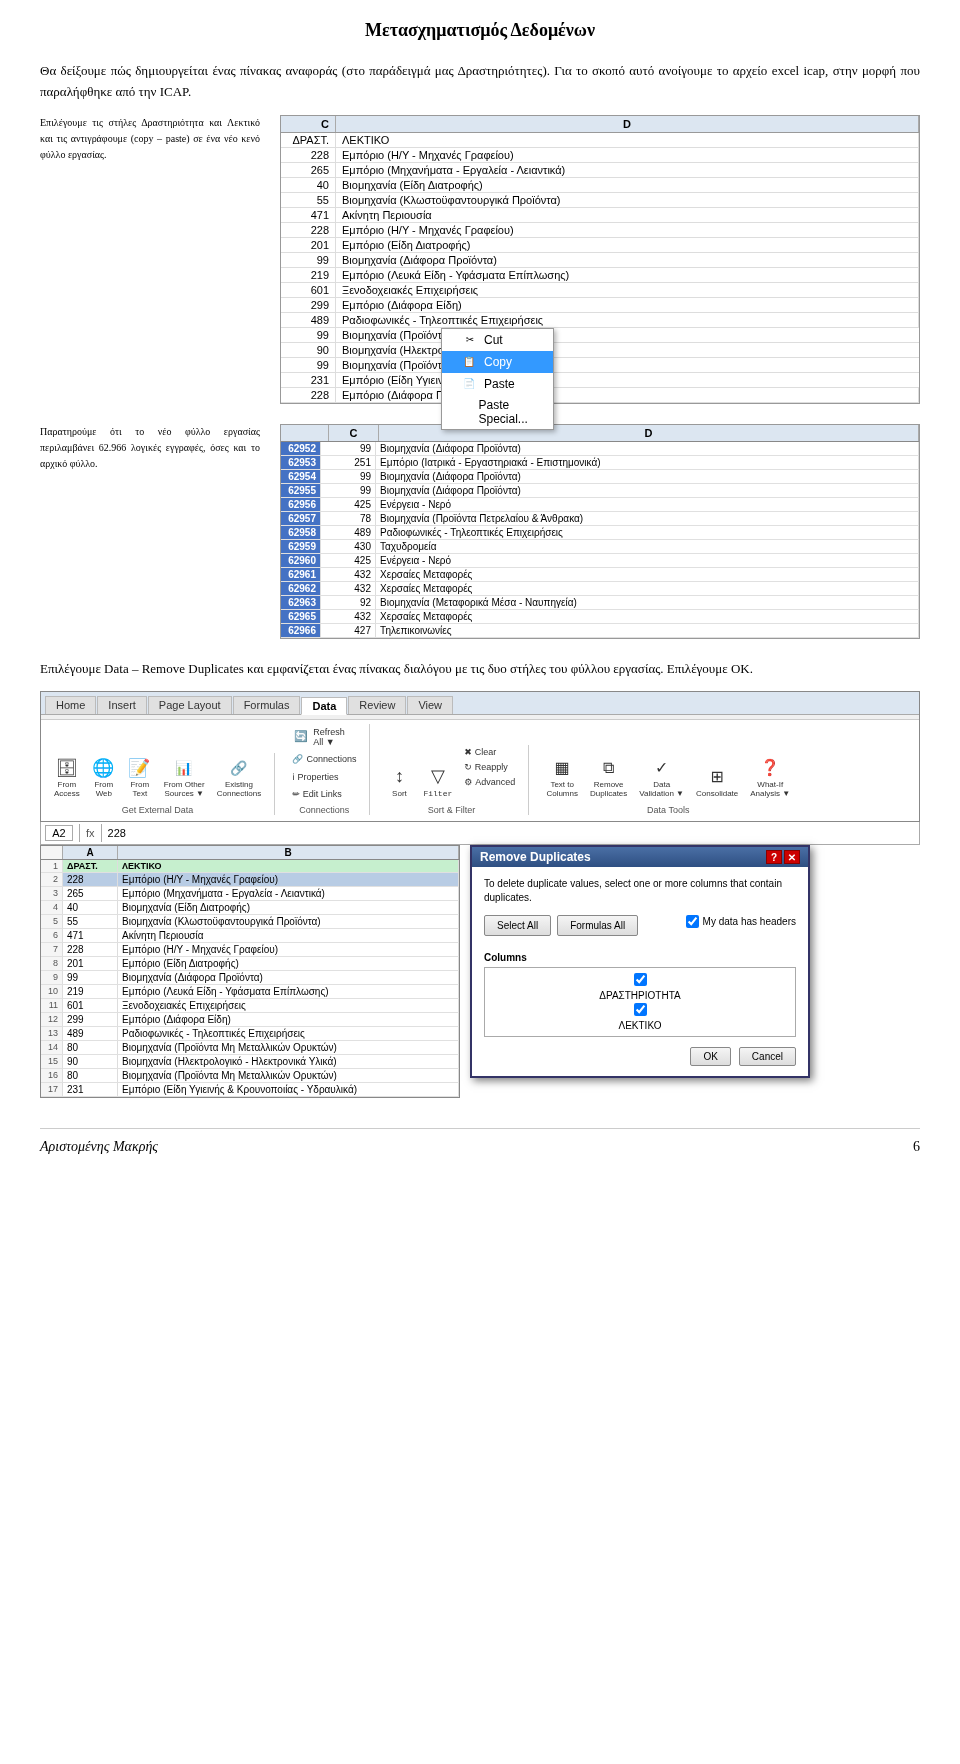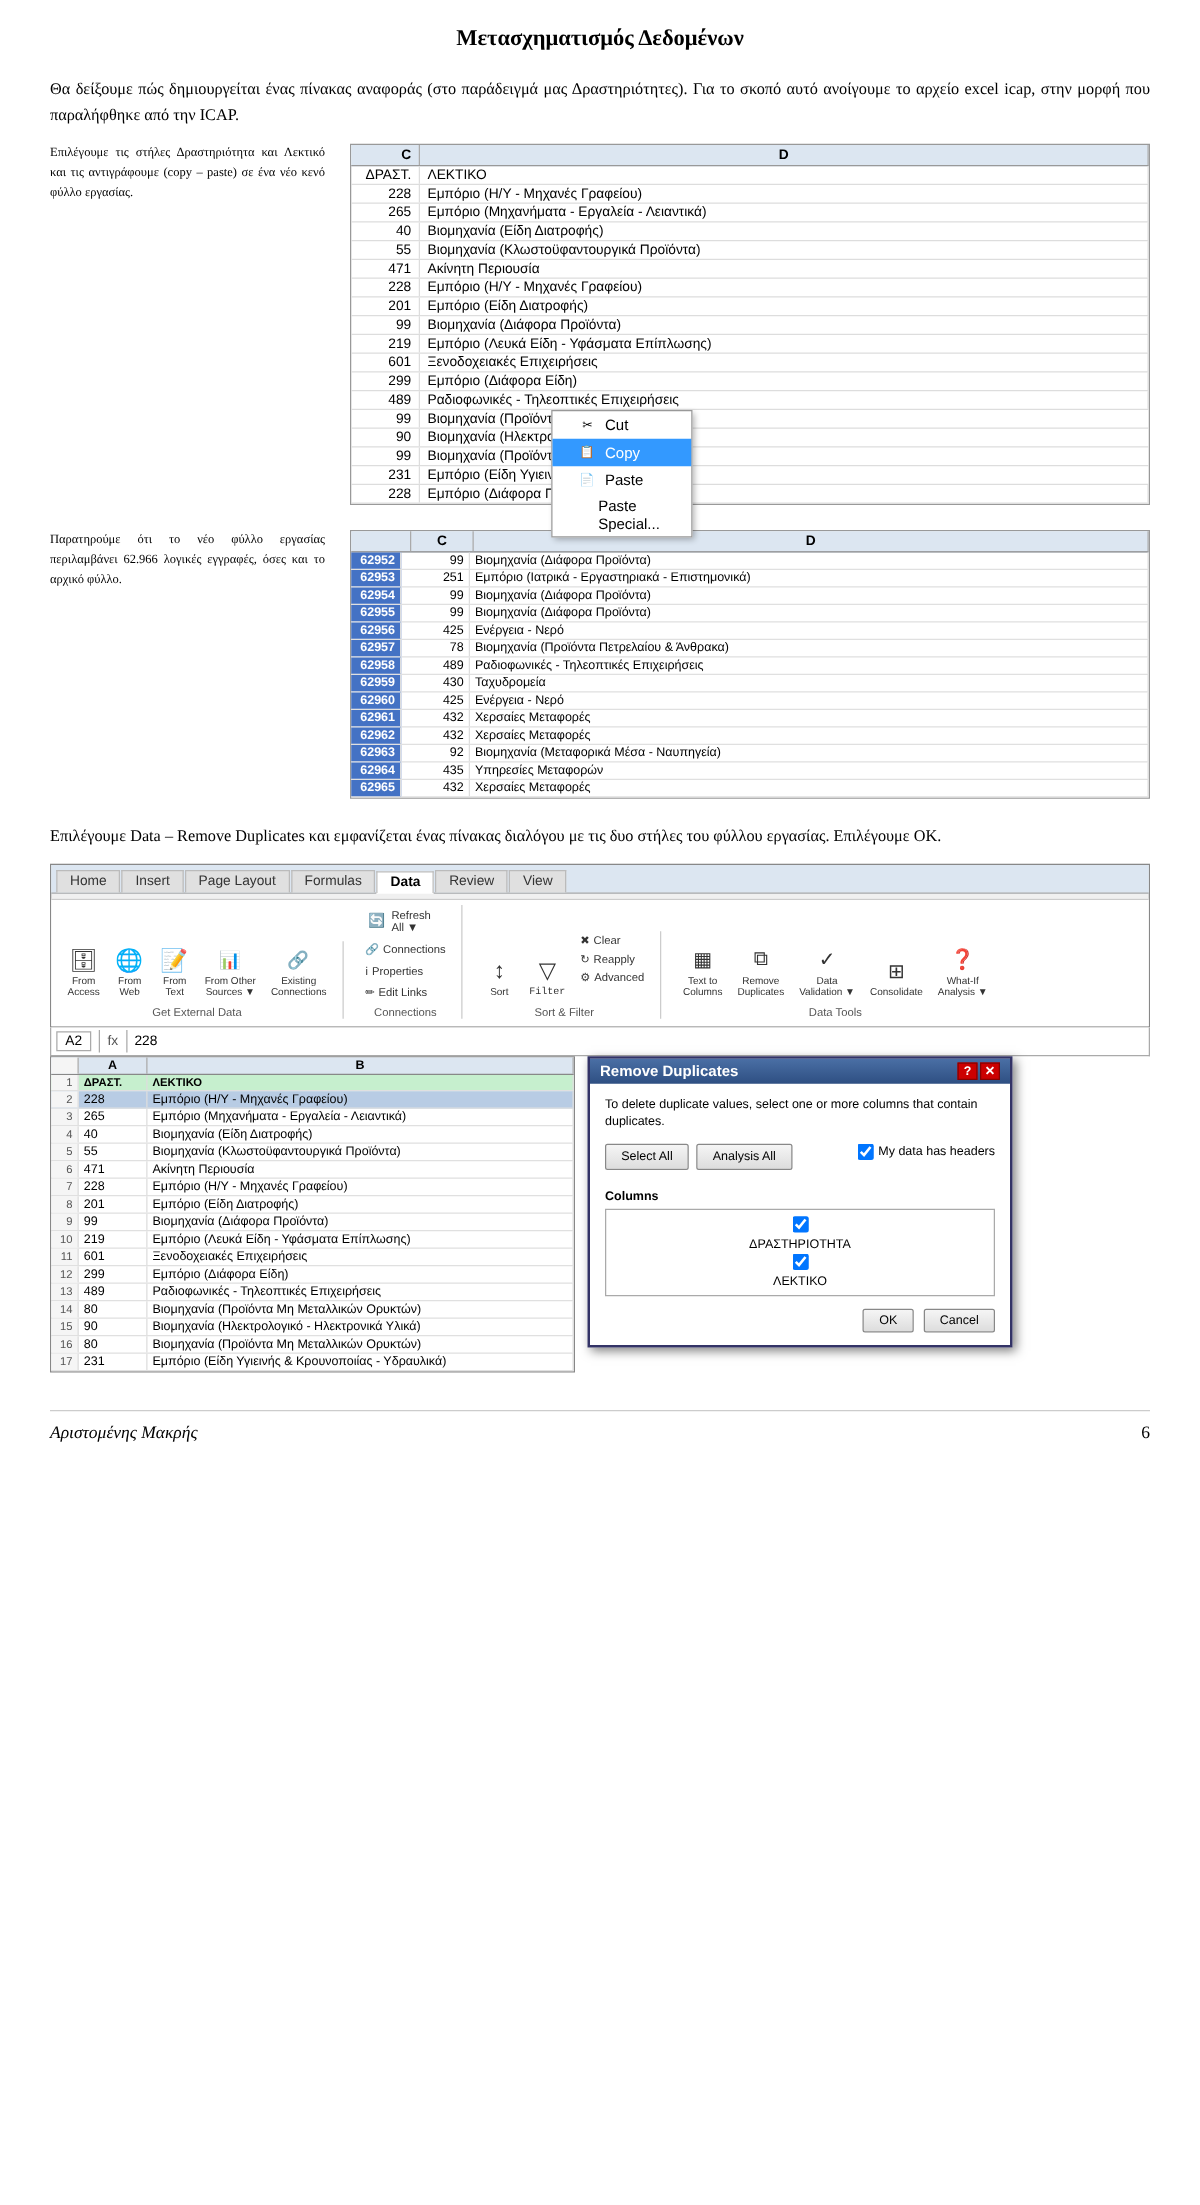--- a/index.html
+++ b/index.html
@@ -647,28 +647,28 @@
         <div class="excel-num-cell num-col row-num-blue">62962</div>
         <div class="excel-num-cell c-col">432</div>
         <div class="excel-num-cell d-col">Χερσαίες Μεταφορές</div>
       </div>
       <div class="excel-num-row">
         <div class="excel-num-cell num-col row-num-blue">62963</div>
         <div class="excel-num-cell c-col">92</div>
         <div class="excel-num-cell d-col">Βιομηχανία (Μεταφορικά Μέσα - Ναυπηγεία)</div>
       </div>
       <div class="excel-num-row">
-        <div class="excel-num-cell num-col row-num-blue">62964</div>
-        <div class="excel-num-cell c-col">435</div>
-        <div class="excel-num-cell d-col">Υπηρεσίες Μεταφορών</div>
-      </div>
-      <div class="excel-num-row">
         <div class="excel-num-cell num-col row-num-blue">62965</div>
         <div class="excel-num-cell c-col">432</div>
         <div class="excel-num-cell d-col">Χερσαίες Μεταφορές</div>
+      </div>
+      <div class="excel-num-row">
+        <div class="excel-num-cell num-col row-num-blue">62966</div>
+        <div class="excel-num-cell c-col">427</div>
+        <div class="excel-num-cell d-col">Τηλεπικοινωνίες</div>
       </div>
     </div>
   </div>
 </div>
 
 <p class="para section-para">Επιλέγουμε Data – Remove Duplicates και εμφανίζεται ένας πίνακας διαλόγου με τις δυο στήλες του φύλλου εργασίας. Επιλέγουμε ΟΚ.</p>
 
 <div style="margin-bottom:0; border: 1px solid #888; background: #f0f0f0;">
 
   <div class="ribbon-tabs" style="padding: 4px 4px 0 4px; background: #dce6f1; border-bottom: 1px solid #aaa;">
@@ -899,21 +899,21 @@
         <span>Remove Duplicates</span>
         <div style="display:flex; gap:2px;">
           <div class="dialog-close">?</div>
           <div class="dialog-close">✕</div>
         </div>
       </div>
       <div class="dialog-body">
         <p class="dialog-desc">To delete duplicate values, select one or more columns that contain duplicates.</p>
         <div class="dialog-buttons-row">
           <button class="dialog-btn">Select All</button>
-          <button class="dialog-btn">Analysis All</button>
+          <button class="dialog-btn">Formulas All</button>
           <div style="flex:1;"></div>
           <div class="dialog-checkbox-row">
             <input type="checkbox" checked="" style="">
             <label>My data has headers</label>
           </div>
         </div>
         <div class="dialog-section-label">Columns</div>
         <div class="dialog-columns">
           <div class="dialog-col-item">
             <input type="checkbox" checked="" style="">

